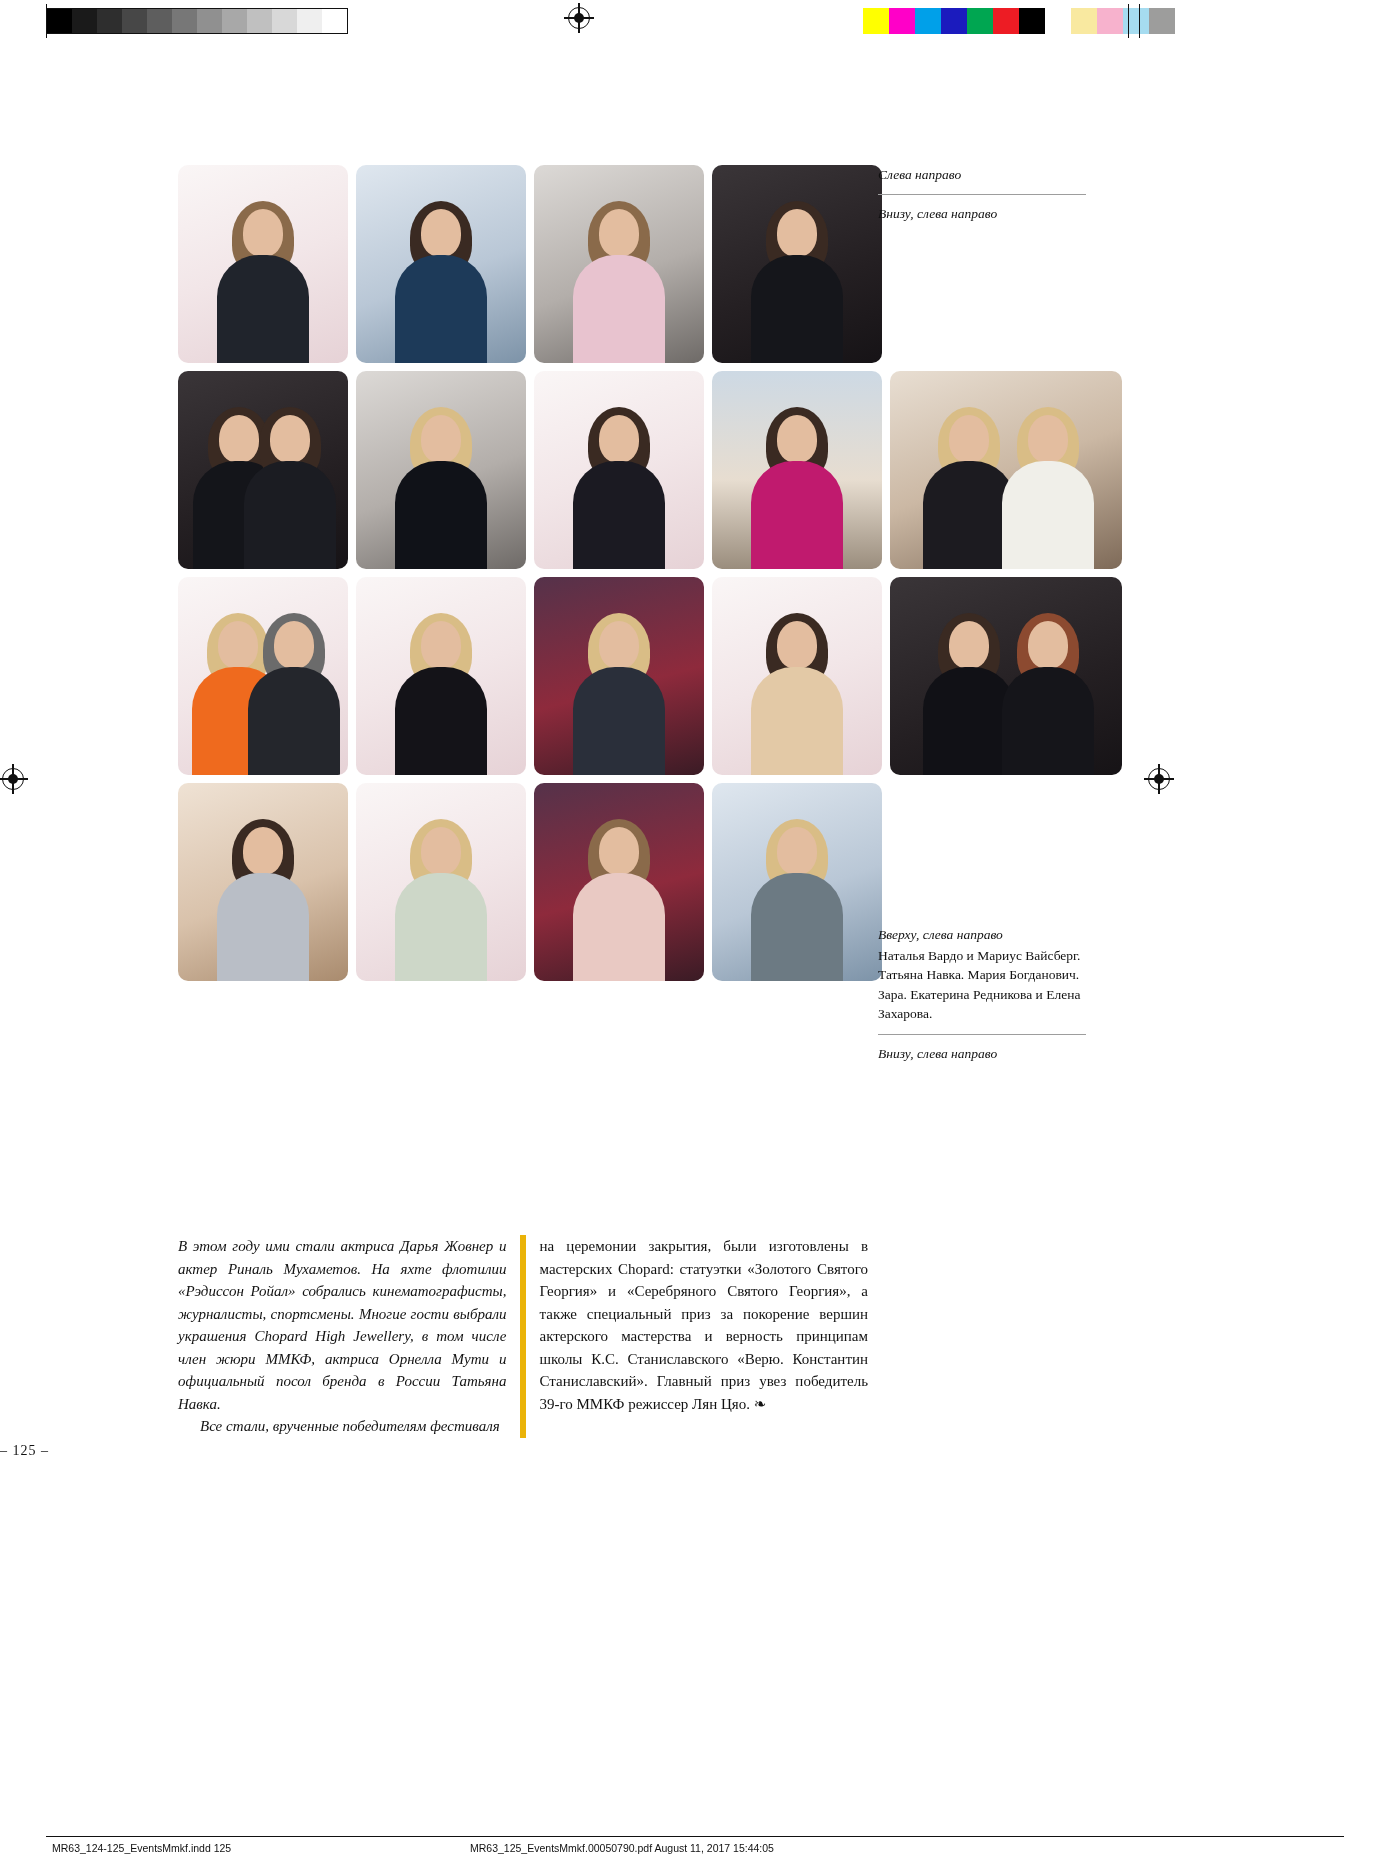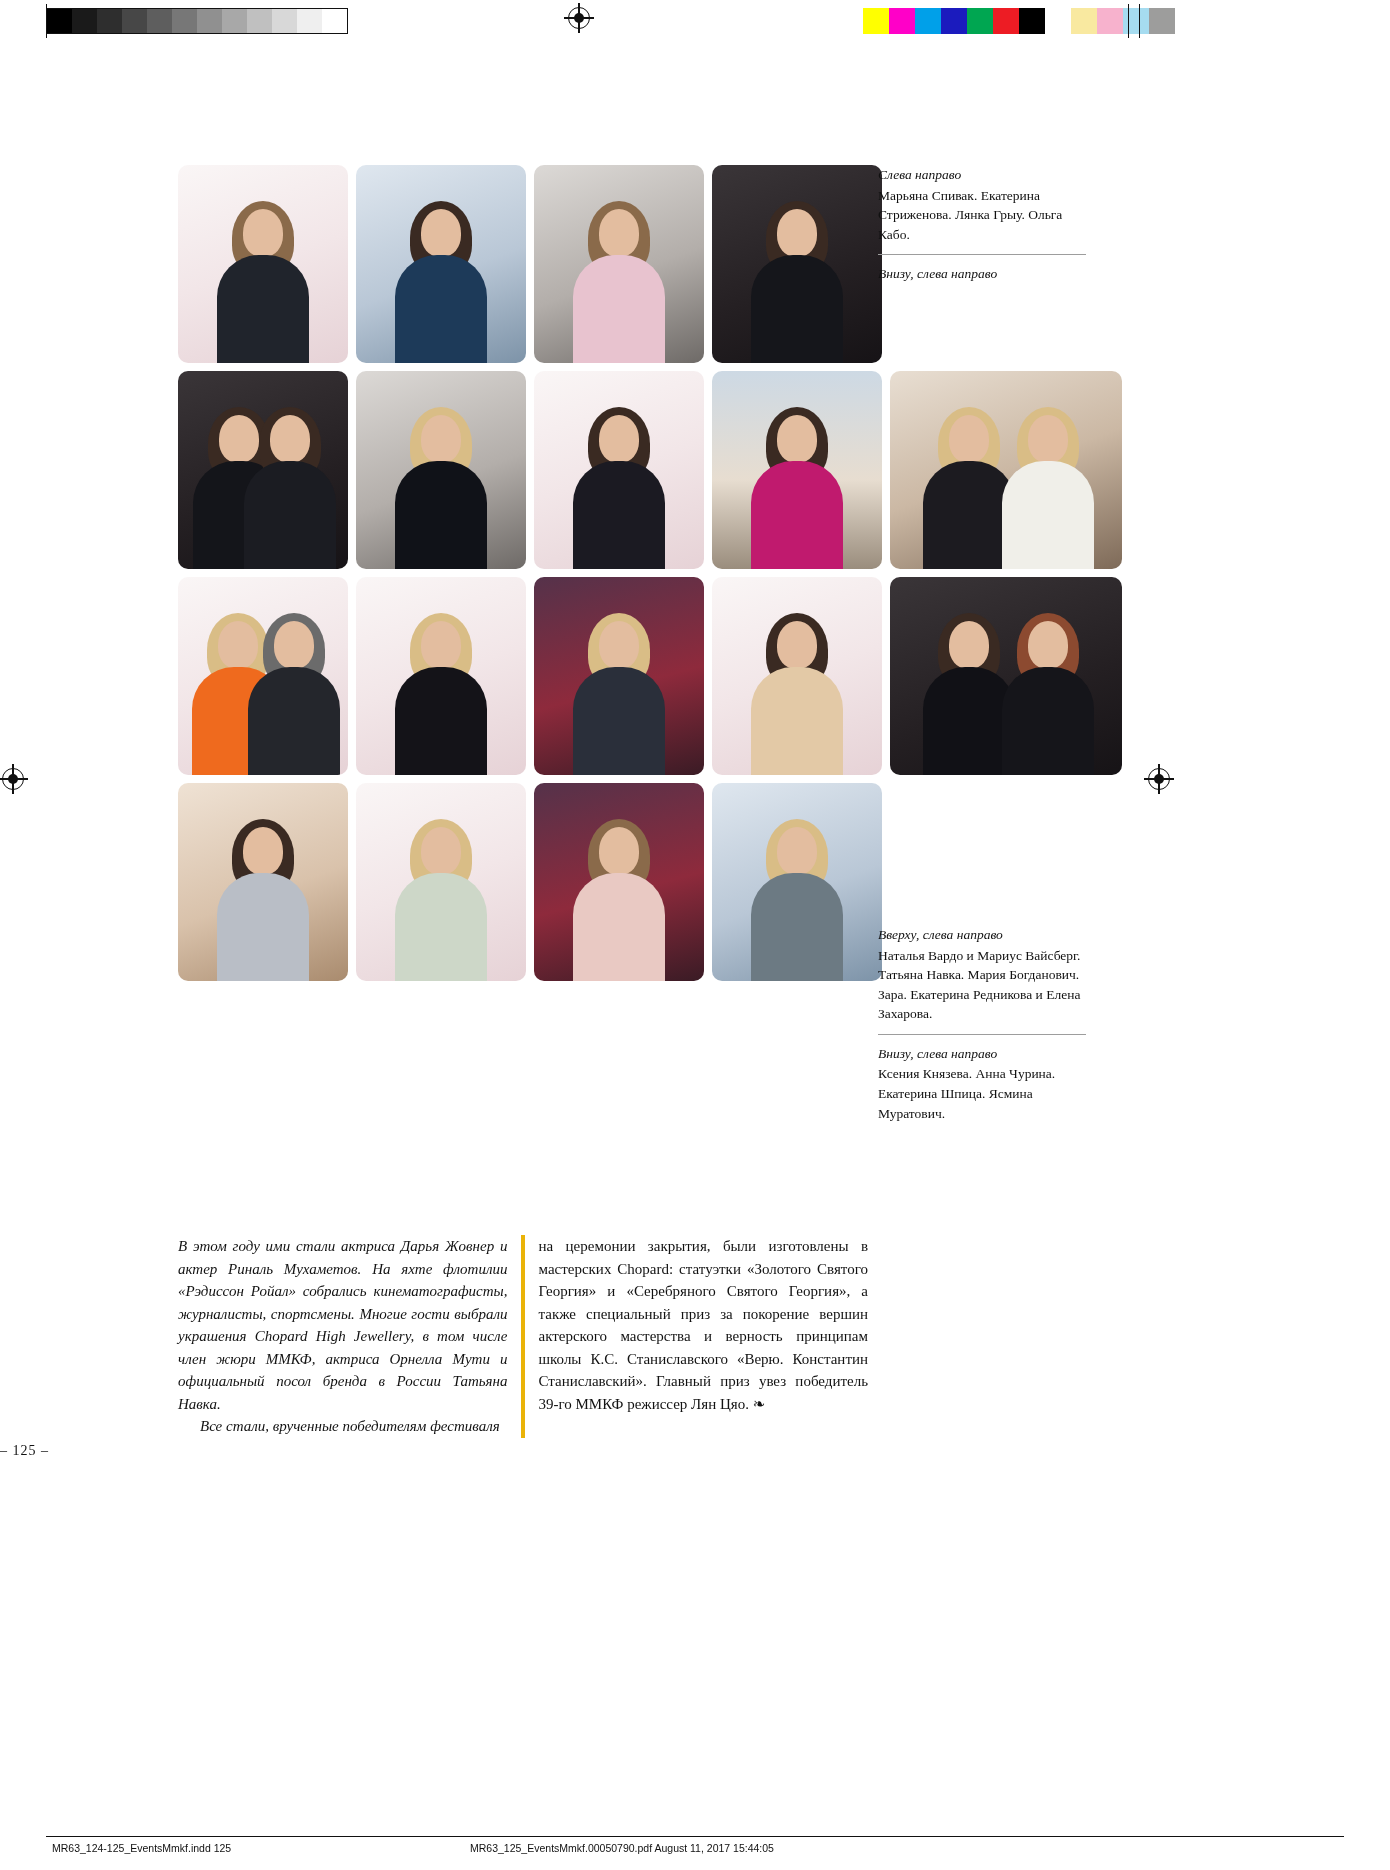--- a/index.html
+++ b/index.html
@@ -184,21 +184,21 @@
     gap: 0;
   }
   .col {
     width: 340px;
     font-size: 15px;
     line-height: 1.5;
     text-align: justify;
     color: #121212;
   }
   .col.left  { padding-right: 13px; font-style: italic; }
-  .col.right { padding-left: 14px; border-left: 4px solid #eab308; }
+  .col.right { padding-left: 14px; border-left: 6px solid #eab308; }
   .col p { margin: 0; }
   .col p + p { text-indent: 22px; }
   .flourish { font-style: normal; letter-spacing: 0; }
 
   .folio {
     position: absolute;
     top: 1443px;
     left: 0;
     width: 1390px;
     text-align: left;
@@ -433,31 +433,29 @@
             <div class="hair"></div>
             <div class="head"></div>
             <div class="body" style="background:#6c7a83"></div>
           </div>
       </div>
     </div>
   </div>
 
   <div class="caption-col" id="caption-top">
     <div class="cap-head">Слева направо</div>
-    <p class="cap-body">Марьяна Спивак. Екатерина Стриженова. Лянка Грыу. Ольга Кабо.</p>
     <hr>
     <div class="cap-head">Внизу, слева направо</div>
   </div>
 
   <div class="caption-col" id="caption-bottom">
     <div class="cap-head">Вверху, слева направо</div>
     <p class="cap-body">Наталья Вардо и Мариус Вайсберг. Татьяна Навка. Мария Богданович. Зара. Екатерина Редникова и Елена Захарова.</p>
     <hr>
     <div class="cap-head">Внизу, слева направо</div>
-    <p class="cap-body">Ксения Князева. Анна Чурина. Екатерина Шпица. Ясмина Муратович.</p>
   </div>
 
   <div class="body-text">
     <div class="col left">
       <p>В этом году ими стали актриса Дарья Жовнер и актер Риналь Мухаметов. На яхте флотилии «Рэдиссон Ройал» собрались кинематографисты, журналисты, спортсмены. Многие гости выбрали украшения Chopard High Jewellery, в том числе член жюри ММКФ, актриса Орнелла Мути и официальный посол бренда в России Татьяна Навка.</p>
       <p>Все стали, врученные победителям фестиваля</p>
     </div>
     <div class="col right">
       <p><span>на церемонии закрытия, были изготовлены в мастерских Chopard: статуэтки «Золотого Святого Георгия» и «Серебряного Святого Георгия», а также специальный приз за покорение вершин актерского мастерства и верность принципам школы К.С. Станиславского «Верю. Константин Станиславский». Главный приз увез победитель 39-го ММКФ режиссер Лян Цяо.</span> <span class="flourish">❧</span></p>
     </div>

